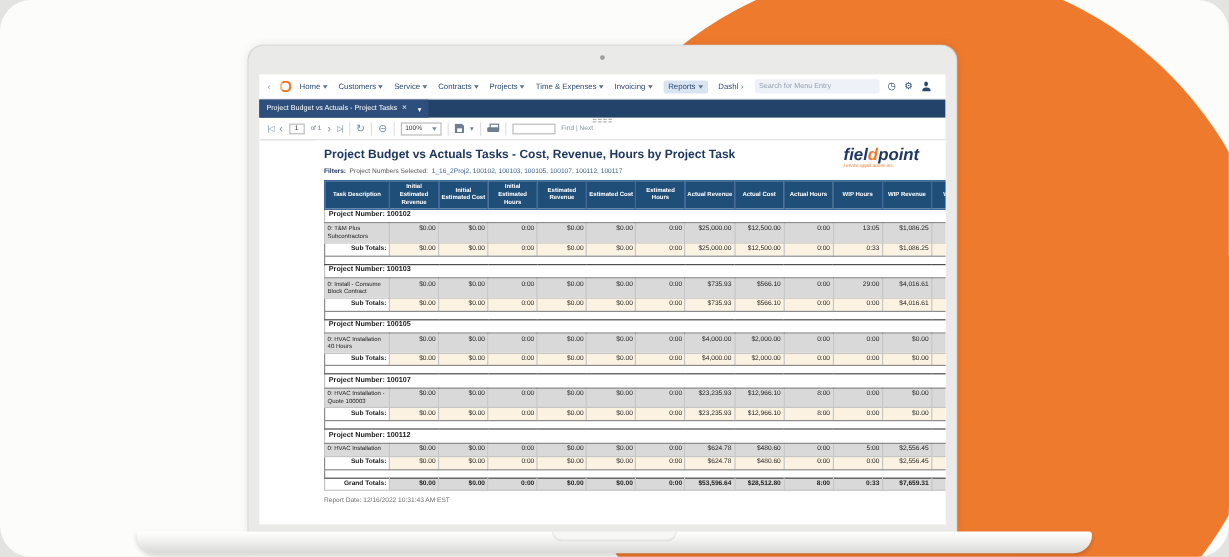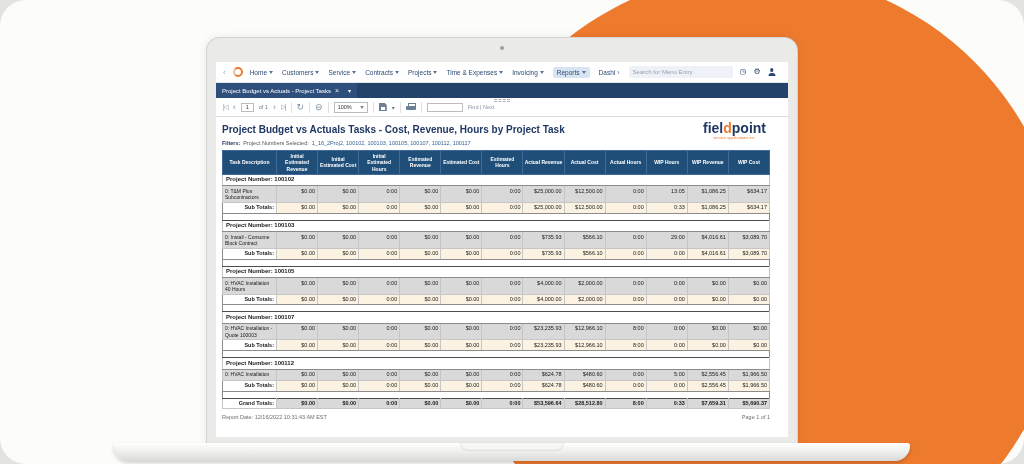--- a/index.html
+++ b/index.html
@@ -45,23 +45,23 @@
   .sel-caret{width:0;height:0;border-left:2.5px solid transparent;border-right:2.5px solid transparent;border-top:3px solid #7b8ea2;}
   .floppy{width:8px;height:8px;background:#6d7f93;position:relative;display:inline-block;clip-path:polygon(0 0,75% 0,100% 25%,100% 100%,0 100%);}
   .floppy::after{content:"";position:absolute;left:2px;bottom:1px;width:4px;height:3px;background:#fff;}
   .mini-caret{font-size:6px;color:#6d7f93;}
   .printer{width:10px;height:8px;position:relative;display:inline-block;}
   .printer::before{content:"";position:absolute;left:2px;top:0;width:6px;height:3px;border:1px solid #6d7f93;}
   .printer::after{content:"";position:absolute;left:0;top:3px;width:10px;height:4px;background:#6d7f93;border-radius:1px;}
   .find-input{width:36px;height:9px;border:1px solid #bcbcbc;background:#fff;}
   .find-label{font-size:5.5px;color:#8795a5;white-space:nowrap;}
   
-  .report{flex:1;min-height:0;padding:7px 6px 0 6px;position:relative;background:#fff;}
+  .report{flex:1;min-height:0;padding:7px 6px 0 6px;position:relative;background:#fff;margin-left:48px;}
   .report-title{font-size:10px;font-weight:bold;color:#1f3864;}
-  .logo{position:absolute;top:4px;right:22px;text-align:center;line-height:1;}
+  .logo{position:absolute;top:4px;right:22px;text-align:left;line-height:1;font-style:italic;}
   .logo-main{font-size:14px;font-weight:bold;color:#1f3864;}
   .logo-main .la{color:#ee7a2e;}
   .logo-tag{font-size:4px;color:#ee7a2e;margin-top:1px;}
   .filters{margin-top:5px;font-size:5.5px;color:#555;display:flex;gap:3px;align-items:baseline;}
   .filters-label{color:#1f3864;font-weight:bold;}
   .filters-value{color:#365f91;}
   table.rtable{margin-top:4px;width:548px;border-collapse:collapse;table-layout:fixed;font-size:5.5px;color:#1a1a1a;border:1px solid #8c8c8c;}
   col.c-desc{width:54px;}
   .rtable th{background:#1f4e79;color:#fff;font-weight:bold;padding:2px 1px;border:1px solid #42699b;font-size:5px;line-height:1.25;text-align:center;vertical-align:middle;word-wrap:break-word;}
   .rtable td{padding:1.5px 2px;border:1px solid #c6c6c6;line-height:1.25;text-align:right;vertical-align:top;word-wrap:break-word;}

